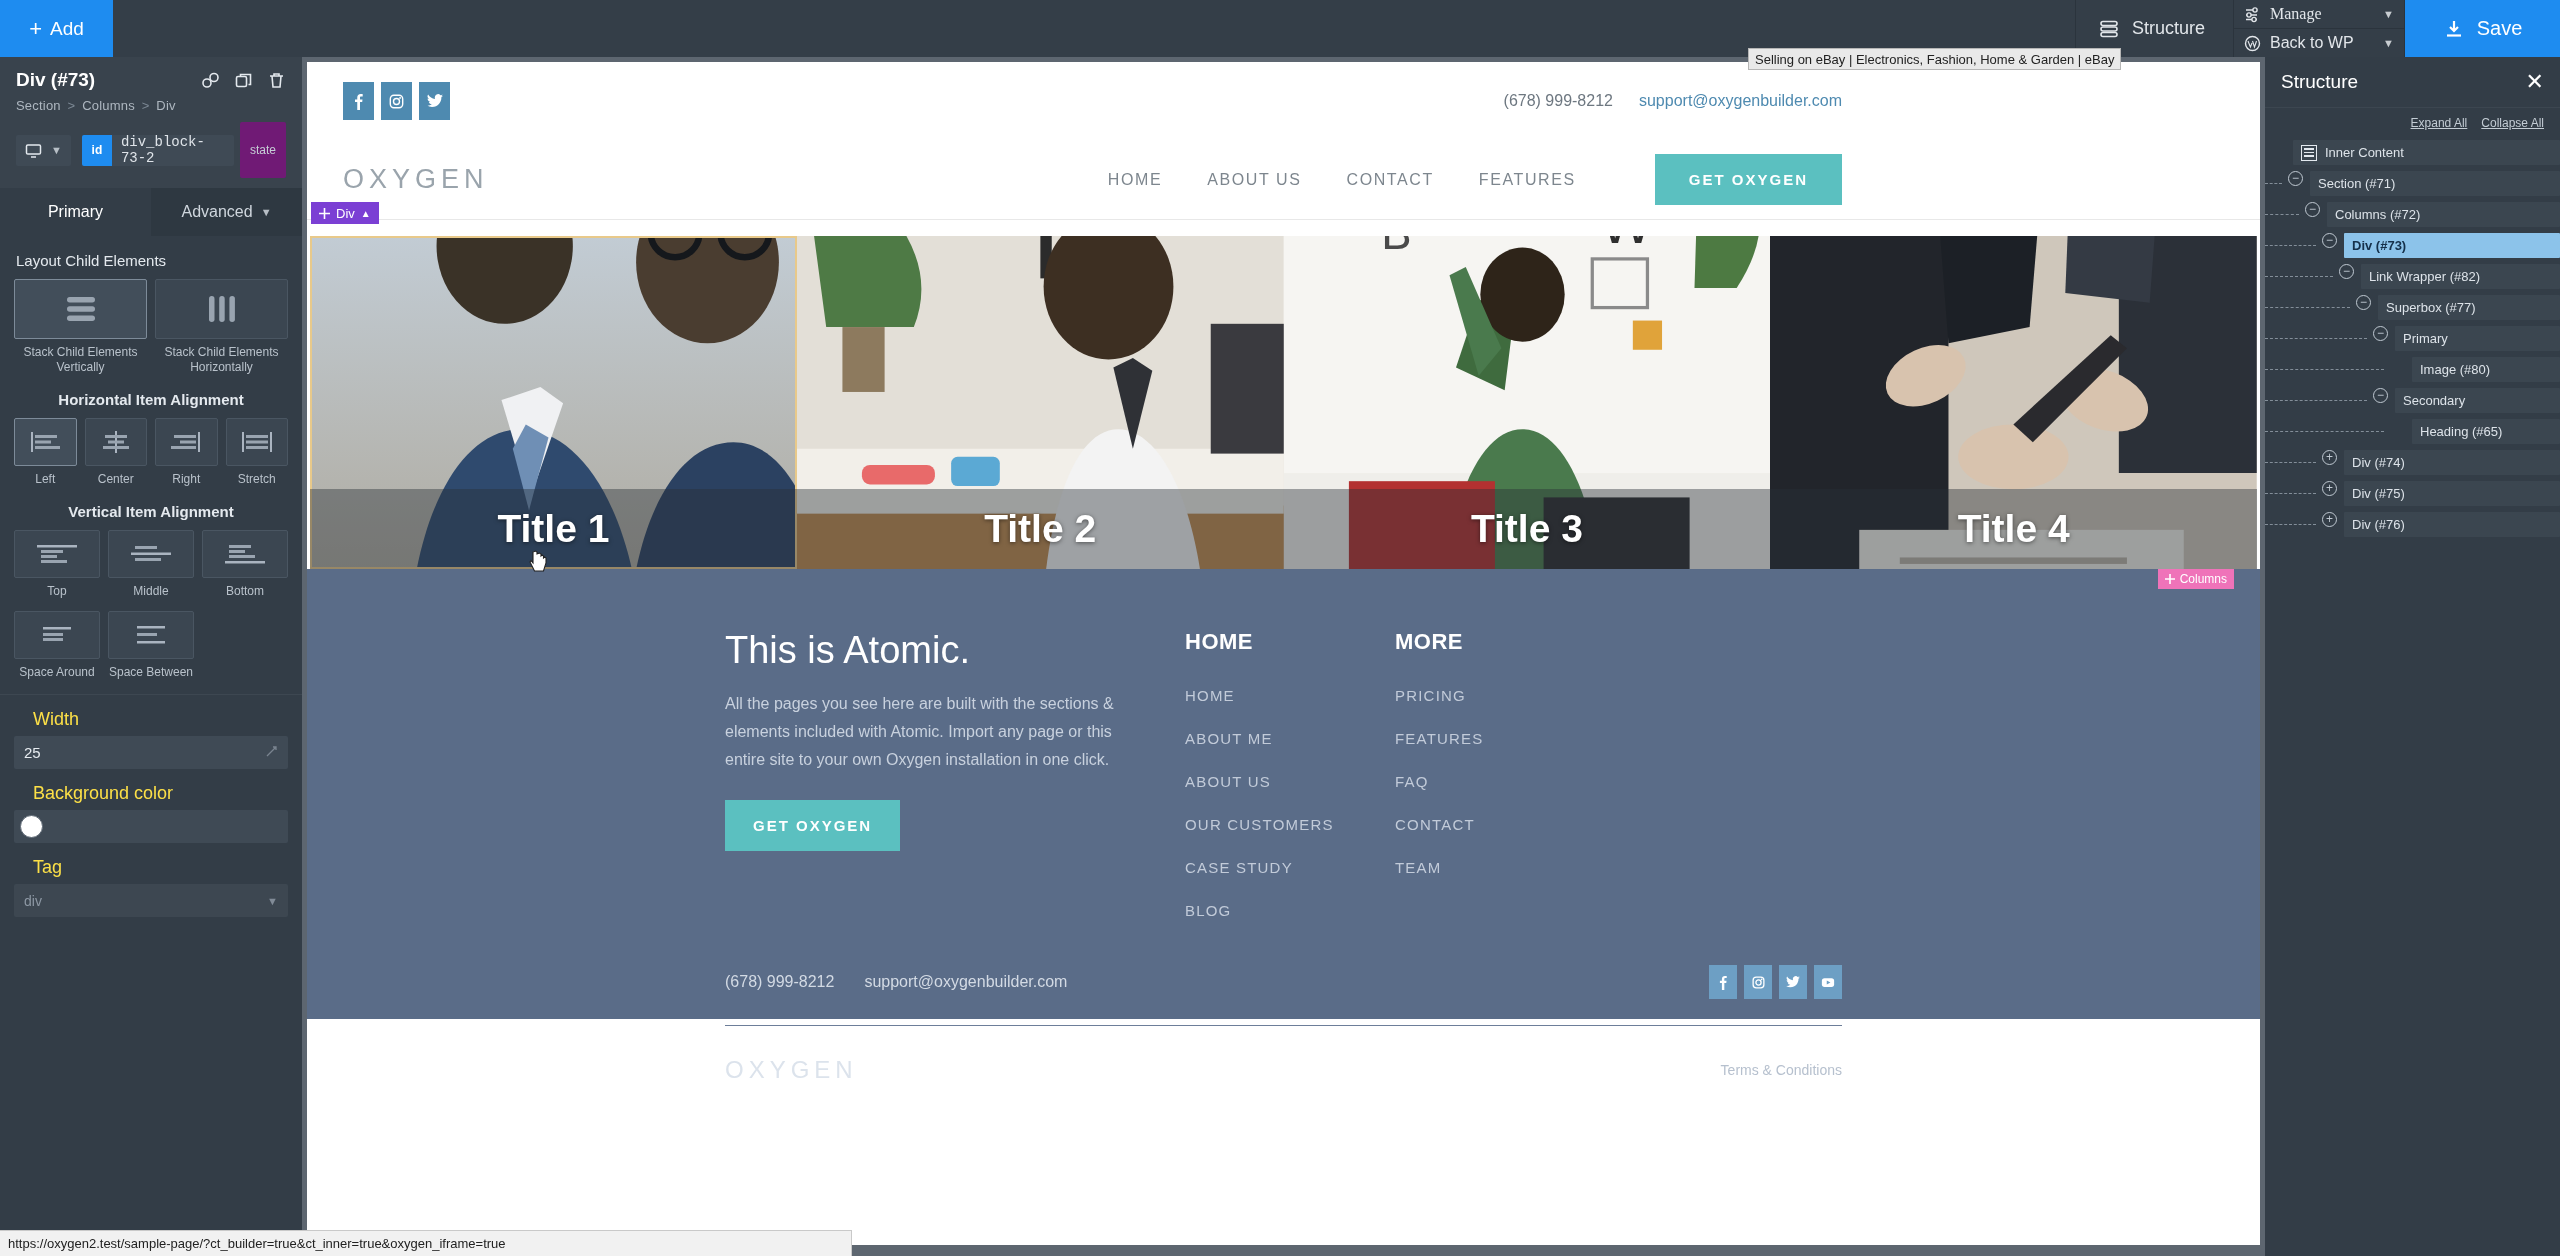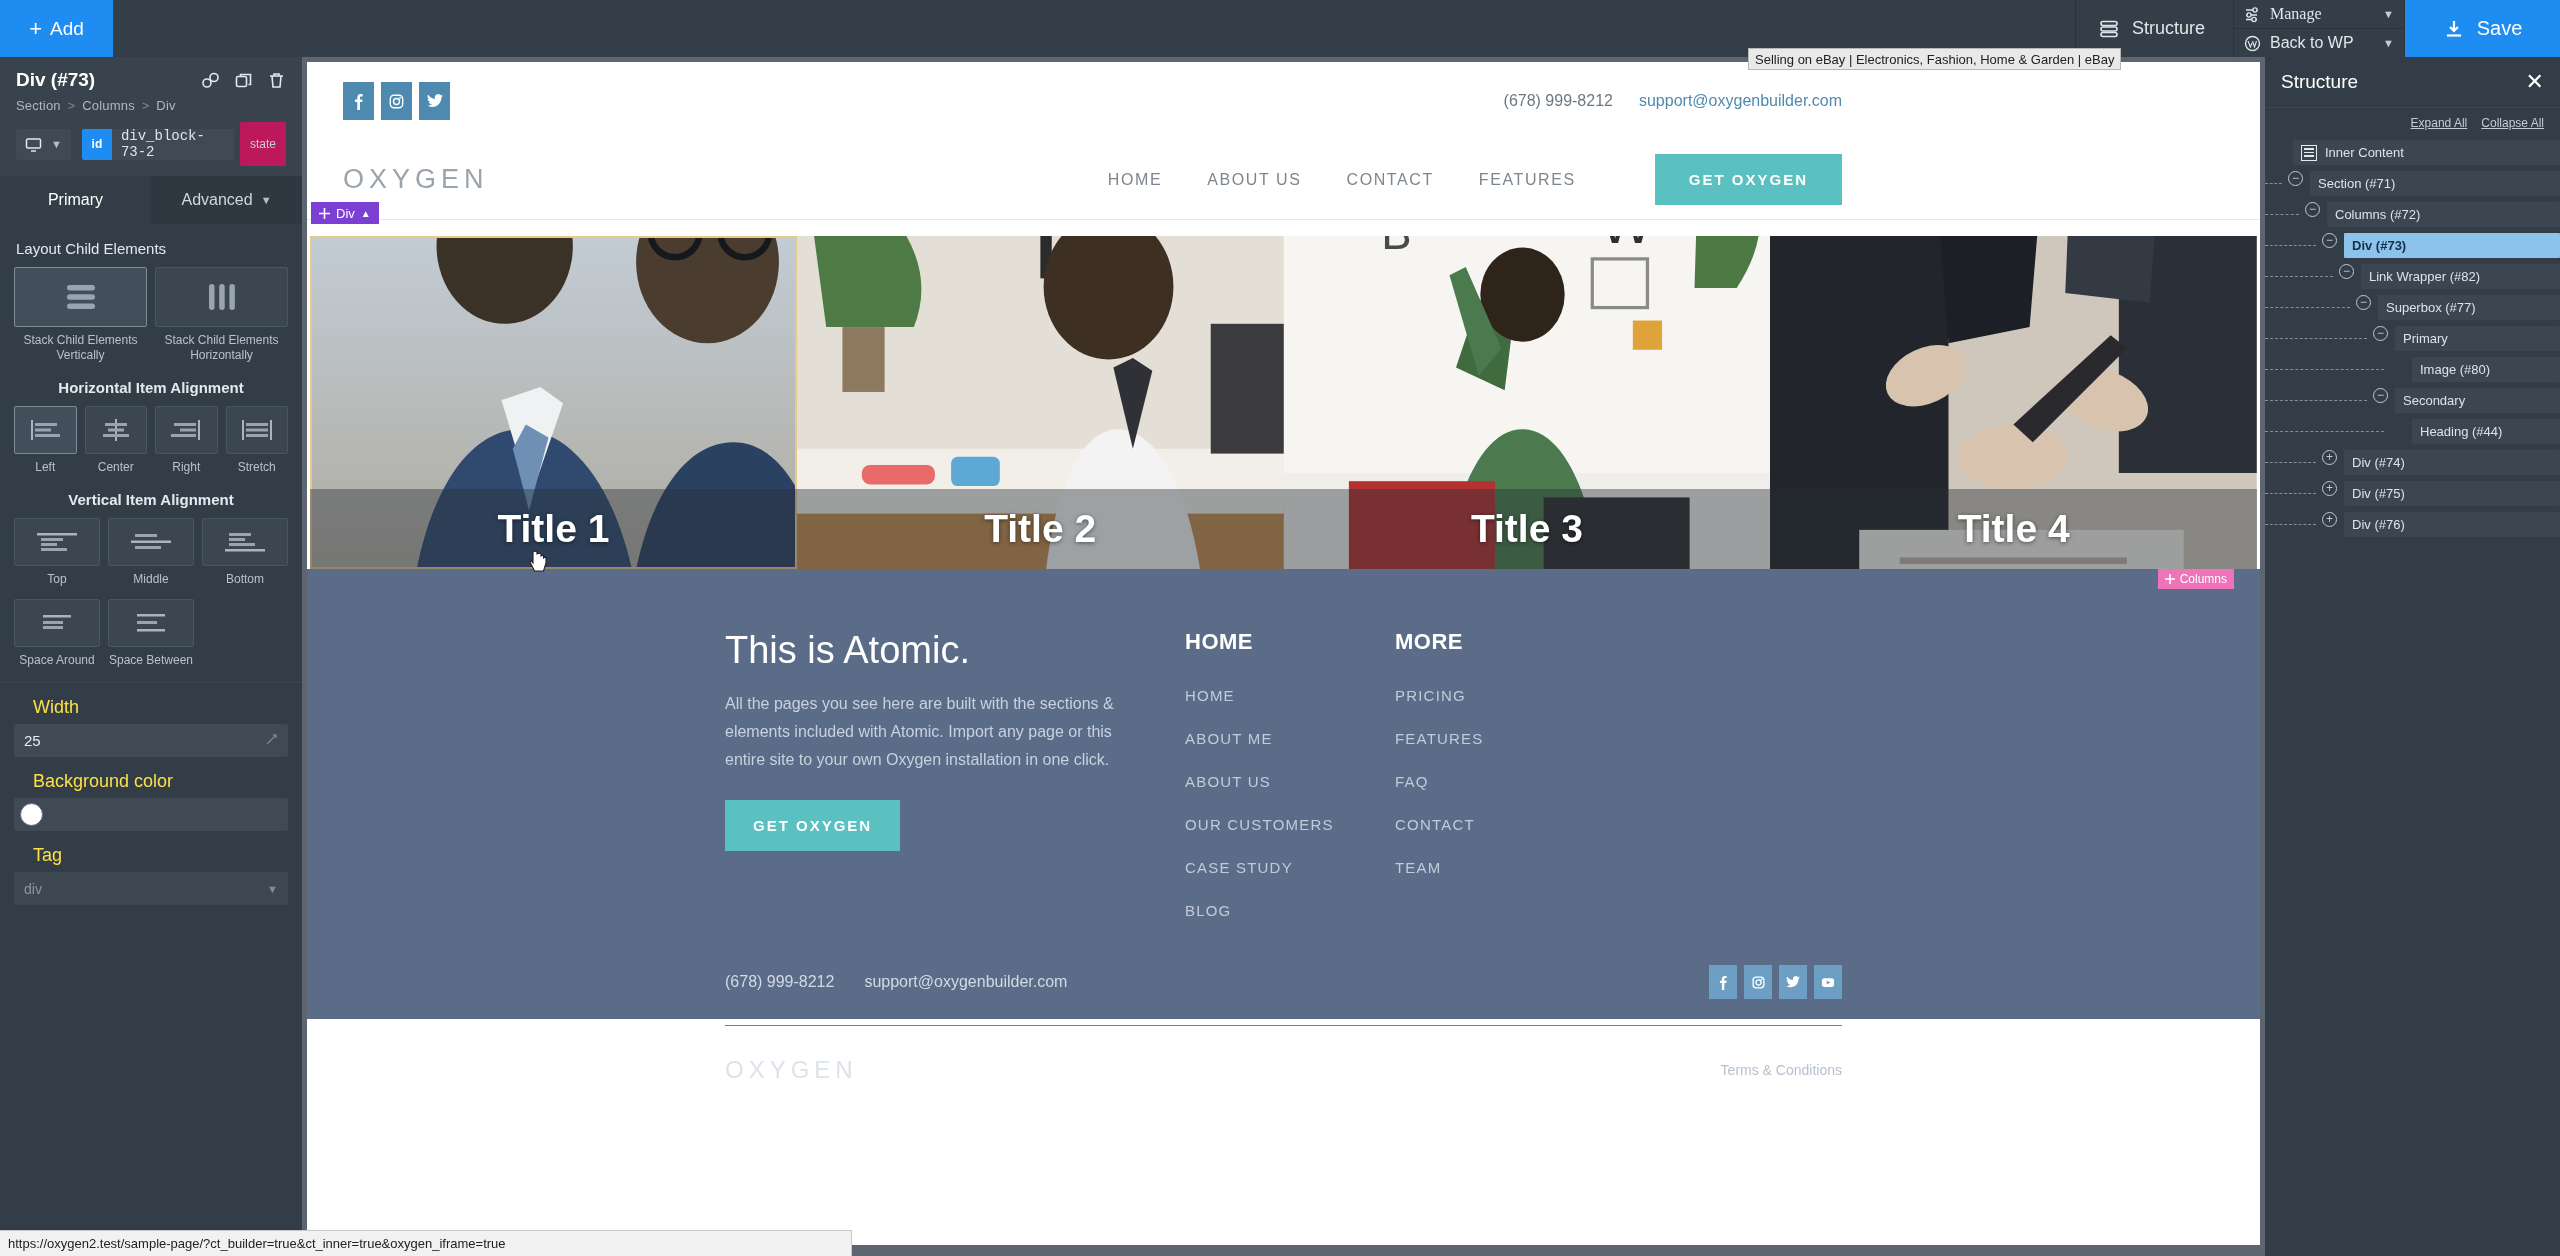--- a/index.html
+++ b/index.html
@@ -71,22 +71,22 @@
   }
   .id-badge {
     background: #1e8cf0; color: #fff; font-size: 12px; font-weight: 700;
     height: 31px; width: 30px; display: flex; align-items: center; justify-content: center;
   }
   .id-val {
     flex: 1; font-size: 14px; color: #dfe4e9; padding: 0 9px;
     font-family: "Liberation Mono", monospace;
   }
   .state-btn {
-    background: #be185d; color: #c6ced6; font-size: 12px;
-    padding: 15px 10px; border-radius: 2px; margin-left: 6px; cursor: pointer;
+    background: #701a75; color: #c6ced6; font-size: 12px;
+    padding: 21px 10px; border-radius: 2px; margin-left: 6px; cursor: pointer;
   }
 
   
   #lp-tabs { display: flex; height: 48px; background: #2e3841; }
   .lp-tab {
     flex: 1; display: flex; align-items: center; justify-content: center; gap: 8px;
     font-size: 16px; color: #cfd6dd; cursor: pointer; background: #2e3841;
   }
   .lp-tab.active { background: #333d47; color: #fff; }
 
@@ -863,21 +863,21 @@
         <span class="tog">−</span>
         <span class="node">
           <span>Secondary</span>
         </span>
       </div>
       <div class="tree-row">
         <span class="dotline" style="width: 119px;"></span>
         <span style="width: 119px; flex: 0 0 auto;"></span>
         <span style="width: 22px; flex: 0 0 auto;"></span>
         <span class="node">
-          <span>Heading (#44)</span>
+          <span>Heading (#65)</span>
         </span>
       </div>
       <div class="tree-row">
         <span class="dotline" style="width: 51px;"></span>
         <span style="width: 51px; flex: 0 0 auto;"></span>
         <span class="tog">+</span>
         <span class="node">
           <span>Div (#74)</span>
         </span>
       </div>

